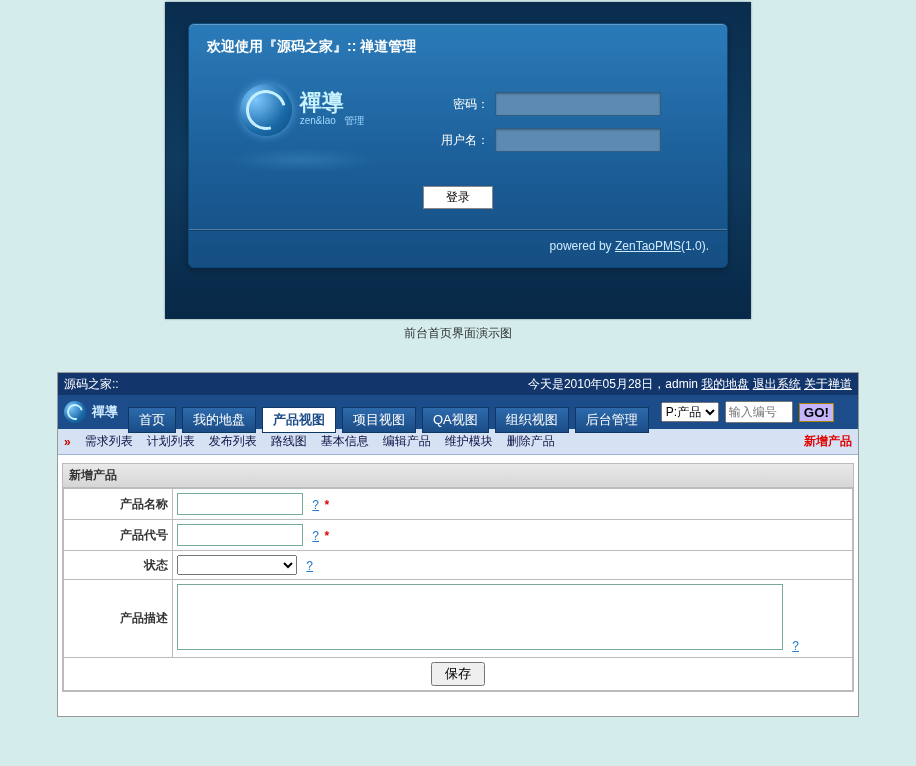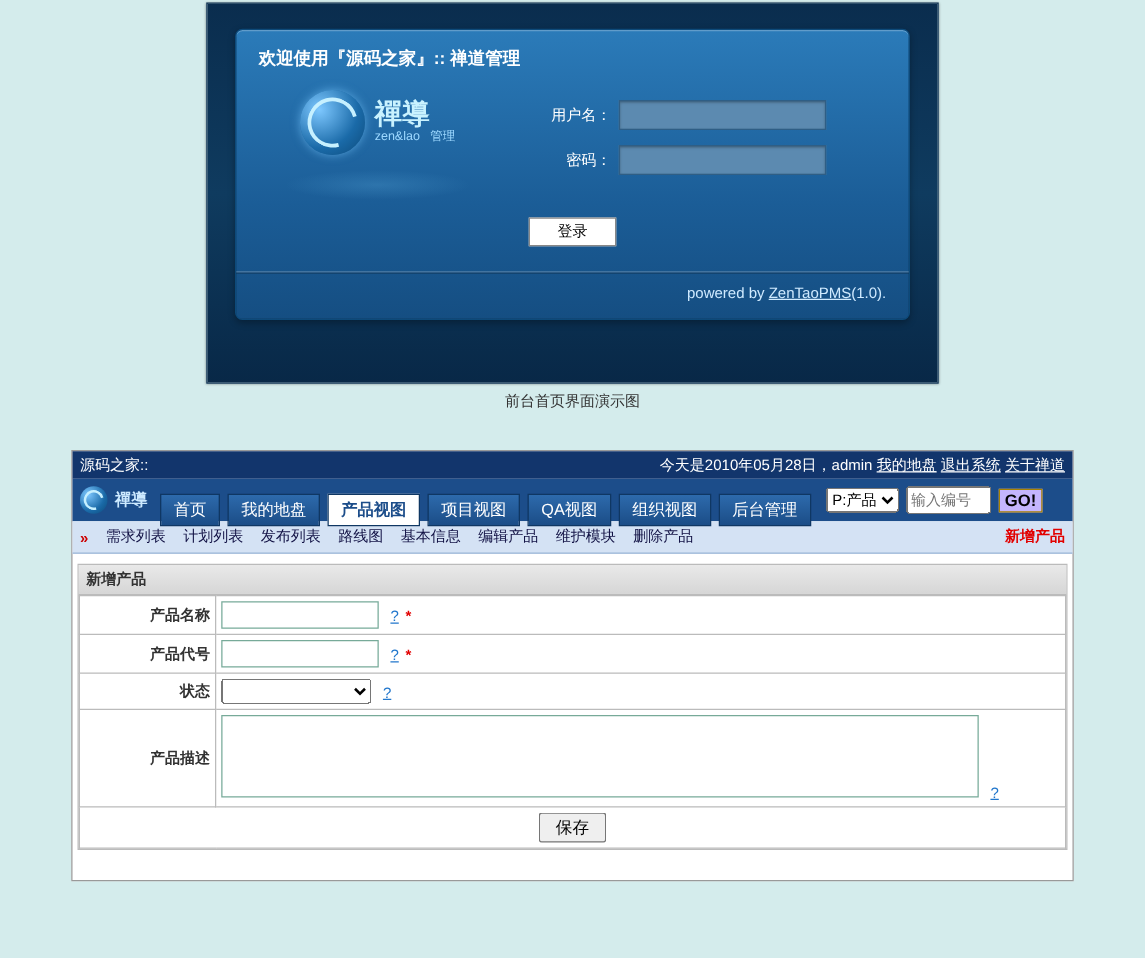--- a/index.html
+++ b/index.html
@@ -23,21 +23,21 @@
     border: 1px solid #0d4a7a;
     border-radius: 6px;
     padding: 14px 18px 14px;
     box-shadow: inset 0 1px 0 rgba(255,255,255,0.25), 0 2px 6px rgba(0,0,0,0.3);
     position: relative;
   }
   .login-title {
     color: #fff;
     font-weight: bold;
     font-size: 14px;
-    margin-bottom: 16px;
+    margin-bottom: 28px;
   }
   .login-body {
     display: flex;
     align-items: center;
     gap: 20px;
     margin-bottom: 14px;
   }
   .logo-col {
     display: flex;
     align-items: center;
@@ -210,26 +210,26 @@
             </div>
           <div>
             <div class="logo-text-top">禪導</div>
             <div class="logo-text-sub"><span>zen&amp;lao</span> &nbsp; <span>管理</span></div>
           </div>
         </div>
         <div class="logo-shadow"></div>
       </div>
       <div class="form-col">
         <div class="form-row">
+          <div class="form-label">密码：</div>
+          <input class="form-input" type="password" style="">
+        </div>
+        <div class="form-row">
           <div class="form-label">用户名：</div>
           <input class="form-input" type="text" style="">
-        </div>
-        <div class="form-row">
-          <div class="form-label">密码：</div>
-          <input class="form-input" type="password" style="">
         </div>
       </div>
     </div>
     <div class="login-btn-row">
       <button class="login-btn">登录</button>
     </div>
     <div class="login-sep"></div>
     <div class="powered-row">
       <span>powered by </span><a href="#">ZenTaoPMS</a><span>(1.0).</span>
     </div>

